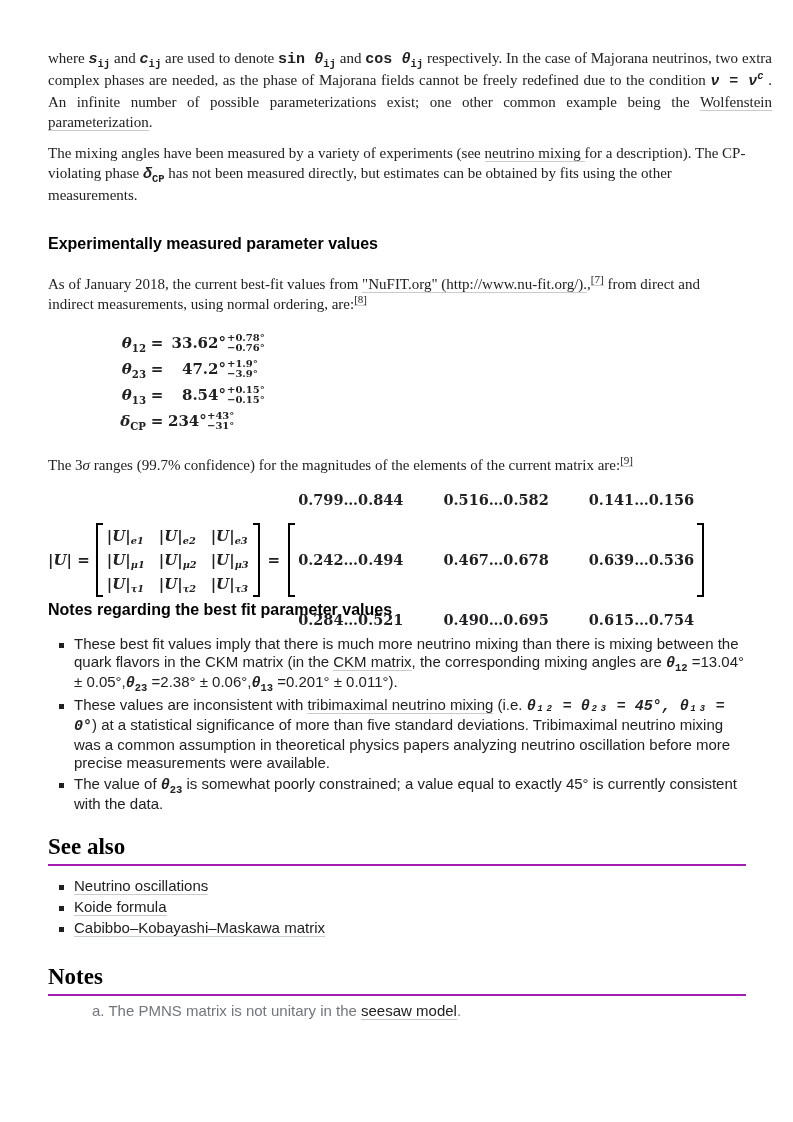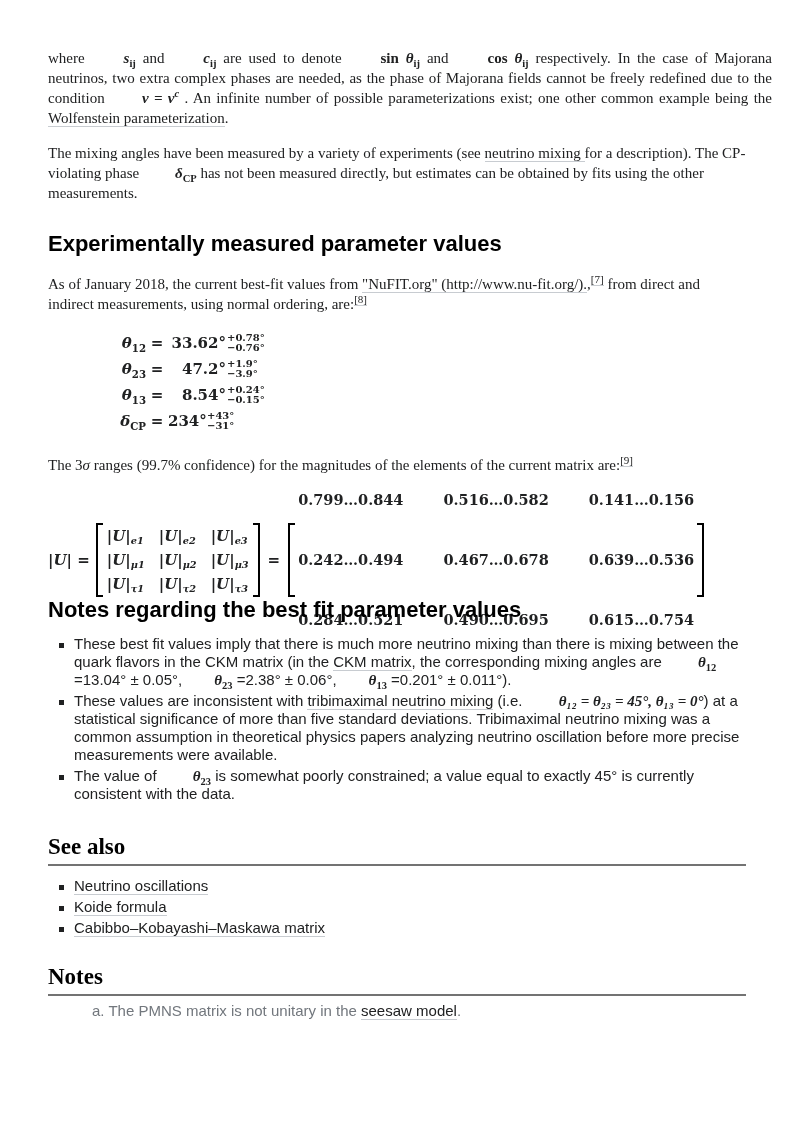--- a/index.html
+++ b/index.html
@@ -1,30 +1,30 @@
 <!DOCTYPE html>
 <html><head>
 <meta charset="utf-8">
 <style>
   html, body { margin: 0; padding: 0; background: #ffffff; }
   body { width: 793px; height: 1122px; position: relative; overflow: hidden; color: #202122; }
   .page { position: absolute; left: 48px; top: 0; width: 698px; }
   .serif { font-family: "Liberation Serif", "DejaVu Serif", serif; font-size: 15px; line-height: 20px; color: #202122; }
   .sans { font-family: "Liberation Sans", "DejaVu Sans", sans-serif; font-size: 15px; line-height: 18px; color: #202122; margin-left: 36px; }
-  .math { font-family: Liberation Serif, serif; font-weight: bold; font-style: italic; margin-left: 32px; }
+  .math { font-family: Liberation Mono, monospace; font-weight: bold; font-style: italic; }
   .math .up { font-style: normal; }
   .math sub { font-size: 0.7em; font-style: normal; vertical-align: -0.35em; line-height: 0; }
   .math sup { font-size: 0.7em; vertical-align: 0.55em; line-height: 0; }
   a.lnk { color: #202122; text-decoration: none; border-bottom: 1px solid #c8ccd1; }
   .ref { font-size: 11px; vertical-align: 6px; line-height: 0; border-bottom: 1px solid #c8ccd1; color: #202122; }
   p { margin: 0; }
   .para { position: absolute; left: 0; width: 724px; }
   .justify { text-align: justify; }
-  h3 { margin: 0; font-family: "Liberation Sans", "DejaVu Sans", sans-serif; font-weight: bold; font-size: 22px; line-height: 22px; color: #000; position: absolute; left: 0; }
-  h2 { margin: 0; font-family: "Liberation Serif", "DejaVu Serif", serif; font-weight: bold; font-size: 23px; line-height: 28px; color: #000; position: absolute; left: 0; width: 698px; border-bottom: 2px solid #737373; padding-bottom: 3px; }
+  h3 { margin: 0; font-family: "Liberation Sans", "DejaVu Sans", sans-serif; font-weight: bold; font-size: 16px; line-height: 22px; color: #000; position: absolute; left: 0; }
+  h2 { margin: 0; font-family: "Liberation Serif", "DejaVu Serif", serif; font-weight: bold; font-size: 23px; line-height: 28px; color: #000; position: absolute; left: 0; width: 698px; border-bottom: 2px solid #a21caf; padding-bottom: 3px; }
 
   .eqs { position: absolute; left: 42px; top: 330px; font-family: "DejaVu Serif", serif; font-weight: bold; font-size: 15px; }
   .eq-row { display: flex; align-items: center; height: 26px; }
   .eq-lhs { width: 56px; text-align: right; font-style: italic; }
   .eq-lhs sub { font-style: normal; font-size: 0.68em; vertical-align: -0.35em; line-height: 0; }
   .eq-eq { width: 22px; text-align: center; }
   .eq-val { width: 58px; text-align: right; }
   .eq-err { display: inline-flex; flex-direction: column; font-size: 10px; line-height: 10px; margin-left: 1px; }
 
   .matrix-wrap { position: absolute; left: 0; top: 490px; display: flex; align-items: center; font-family: "DejaVu Serif", serif; font-weight: bold; font-size: 15px; }
@@ -72,21 +72,21 @@
       <span class="eq-err">
           <span>+1.9°</span>
           <span>−3.9°</span>
         </span>
     </div>
     <div class="eq-row">
       <span class="eq-lhs"><span>θ</span><sub>13</sub></span>
       <span class="eq-eq">=</span>
       <span class="eq-val">8.54°</span>
       <span class="eq-err">
-          <span>+0.24°</span>
+          <span>+0.15°</span>
           <span>−0.15°</span>
         </span>
     </div>
     <div class="eq-row">
       <span class="eq-lhs"><span>δ</span><sub>CP</sub></span>
       <span class="eq-eq">=</span>
       <span class="eq-val" style="width:38px;">234°</span>
       <span class="eq-err">
           <span>+43°</span>
           <span>−31°</span>

